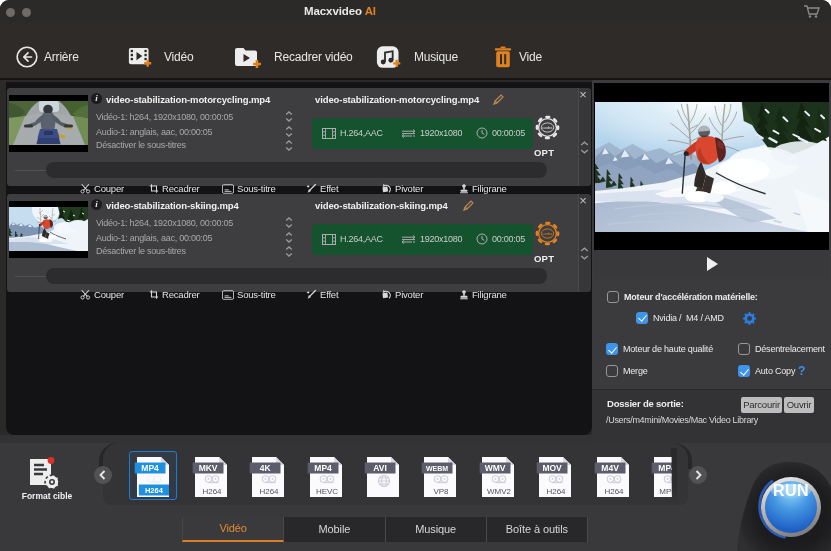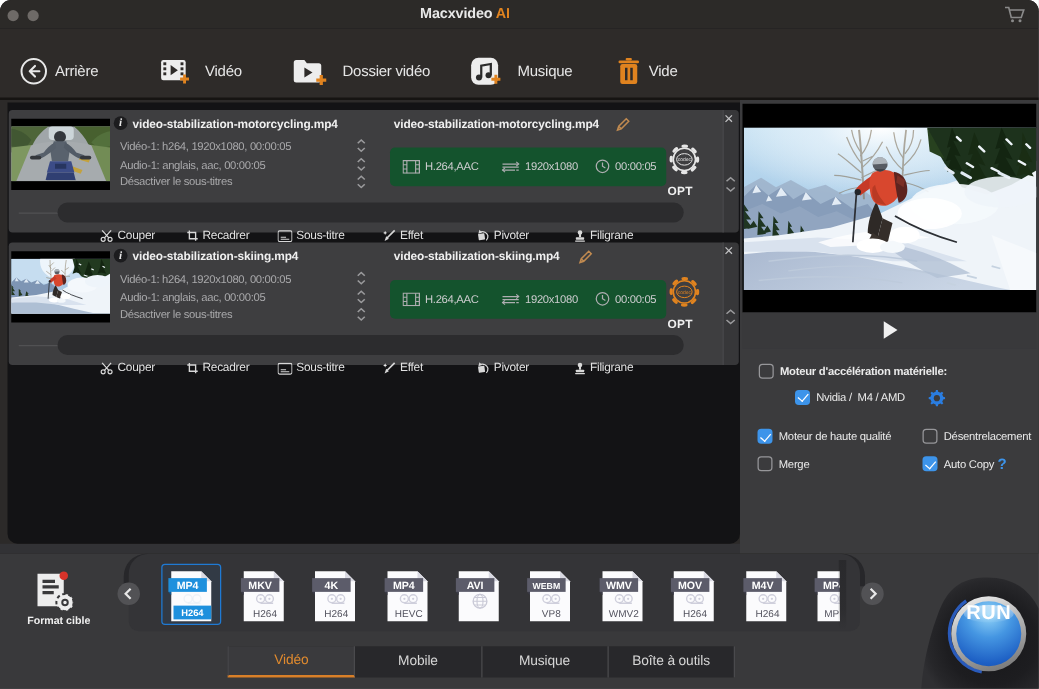--- a/index.html
+++ b/index.html
@@ -2,21 +2,21 @@
 <html><head>
 <meta charset="utf-8">
 <style>
 * { margin:0; padding:0; box-sizing:border-box; }
 html,body { width:831px; height:551px; background:#fff; overflow:hidden; }
 body { font-family:"Liberation Sans", sans-serif; }
 #win { position:absolute; left:0; top:0; width:831px; height:551px; background:#131315; border-radius:9px 9px 0 0; overflow:hidden; }
 
 #titlebar { position:absolute; left:0; top:0; width:831px; height:23px; background:#2c2a28; }
 .dot { position:absolute; top:7.5px; width:9px; height:9px; border-radius:50%; background:#6e6a67; }
-#title { position:absolute; top:5px; left:0; width:680px; text-align:center; font-size:11.5px; font-weight:bold; color:#e8e8e8; letter-spacing:-0.1px;margin-left:32px; }
+#title { position:absolute; top:5px; left:0; width:680px; text-align:center; font-size:11.5px; font-weight:bold; color:#e8e8e8; letter-spacing:-0.1px; }
 #title span { color:#e0831f; }
 #cart { position:absolute; right:10px; top:4px; }
 
 #toolbar { position:absolute; left:0; top:23px; width:831px; height:57px; background:#2e2b29; border-bottom:2px solid #161412; }
 .tbtn { position:absolute; top:6.5px; height:55px; display:flex; align-items:center; color:#e6e6e6; font-size:12px; letter-spacing:-0.2px; }
 .tbtn .lbl { margin-left:11px; }
 
 #leftwrap { position:absolute; left:0; top:80px; width:831px; height:363px; background:#2c2a29; }
 #list { position:absolute; left:6px; top:2px; width:586px; height:353px; background:#131315; border-radius:0 0 8px 8px; }
 #listband { position:absolute; left:0px; top:355px; width:592px; height:8px; background:#323235; }
@@ -112,21 +112,21 @@
           <path d="M22 16 v8 M18 20 h8" stroke="#e0831f" stroke-width="2.6"></path>
         </svg>
       <span class="lbl">Vidéo</span>
     </div>
     <div class="tbtn" style="left:234px;">
       <svg width="29" height="25" viewBox="0 0 29 25">
           <path d="M1 5 a2 2 0 0 1 2-2 h6.5 l2 2.5 h9.5 a2 2 0 0 1 2 2 V 19 a2 2 0 0 1-2 2 H3 a2 2 0 0 1-2-2 Z" fill="#ededed"></path>
           <path d="M9.5 9 L16 13 L9.5 17 Z" fill="#2e2b29"></path>
           <path d="M23 15 v8 M19 19 h8" stroke="#e0831f" stroke-width="2.6"></path>
         </svg>
-      <span class="lbl">Dossier vidéo</span>
+      <span class="lbl">Recadrer vidéo</span>
     </div>
     <div class="tbtn" style="left:376px;">
       <svg width="27" height="25" viewBox="0 0 30 27">
           <rect x="1" y="1" width="24" height="24" rx="6.5" fill="#ededed"></rect>
           <path d="M10 18.5 V8 L18.5 6.5 v10" fill="none" stroke="#2b2b2b" stroke-width="2"></path>
           <circle cx="8" cy="18.5" r="2.7" fill="#2b2b2b"></circle>
           <circle cx="16.5" cy="16.5" r="2.7" fill="#2b2b2b"></circle>
           <path d="M23 16 v8 M19 20 h8" stroke="#e0831f" stroke-width="2.6"></path>
         </svg>
       <span class="lbl">Musique</span>
@@ -473,20 +473,26 @@
       <svg style="position:absolute; left:150px; top:231px;" width="15" height="15" viewBox="0 0 28 28">
           <path d="M22.87 10.33 L23.42 12.13 L26.21 12.55 L26.21 15.45 L23.42 15.87 L22.87 17.67 L21.98 19.33 L23.66 21.61 L21.61 23.66 L19.33 21.98 L17.67 22.87 L15.87 23.42 L15.45 26.21 L12.55 26.21 L12.13 23.42 L10.33 22.87 L8.67 21.98 L6.39 23.66 L4.34 21.61 L6.02 19.33 L5.13 17.67 L4.58 15.87 L1.79 15.45 L1.79 12.55 L4.58 12.13 L5.13 10.33 L6.02 8.67 L4.34 6.39 L6.39 4.34 L8.67 6.02 L10.33 5.13 L12.13 4.58 L12.55 1.79 L15.45 1.79 L15.87 4.58 L17.67 5.13 L19.33 6.02 L21.61 4.34 L23.66 6.39 L21.98 8.67 Z" fill="#2a7de1"></path>
           <circle cx="14" cy="14" r="4.6" fill="#3b3b3d"></circle>
         </svg>
       <div class="optrow" style="left:14px; top:263px;"><span class="cb on"></span>Moteur de haute qualité</div>
       <div class="optrow" style="left:146px; top:263px;"><span class="cb off"></span>Désentrelacement</div>
       <div class="optrow" style="left:14px; top:285px;"><span class="cb off"></span>Merge</div>
       <div class="optrow" style="left:146px; top:285px;"><span class="cb on"></span>Auto Copy</div>
       <div style="position:absolute; left:206px; top:284px; color:#3d94ea; font-weight:bold; font-size:12px;">?</div>
 
+      <div id="outsec">
+        <div id="outlbl">Dossier de sortie:</div>
+        <div class="obtn" style="left:149px; width:41px;">Parcourir</div>
+        <div class="obtn" style="left:192px; width:30px;">Ouvrir</div>
+        <div id="opath">/Users/m4mini/Movies/Mac Video Library</div>
+      </div>
     </div>
   </div>
 
   <div id="bottom">
     <div id="trayshadow"></div>
     <div id="tray"></div>
     <svg id="dome" style="position:absolute; left:730px; top:0; width:101px; height:108px;" viewBox="0 0 101 108">
       <defs>
           <radialGradient id="domeg2" cx="0.6" cy="0.58" r="0.62">
         <stop offset="0" stop-color="#171719"></stop>

